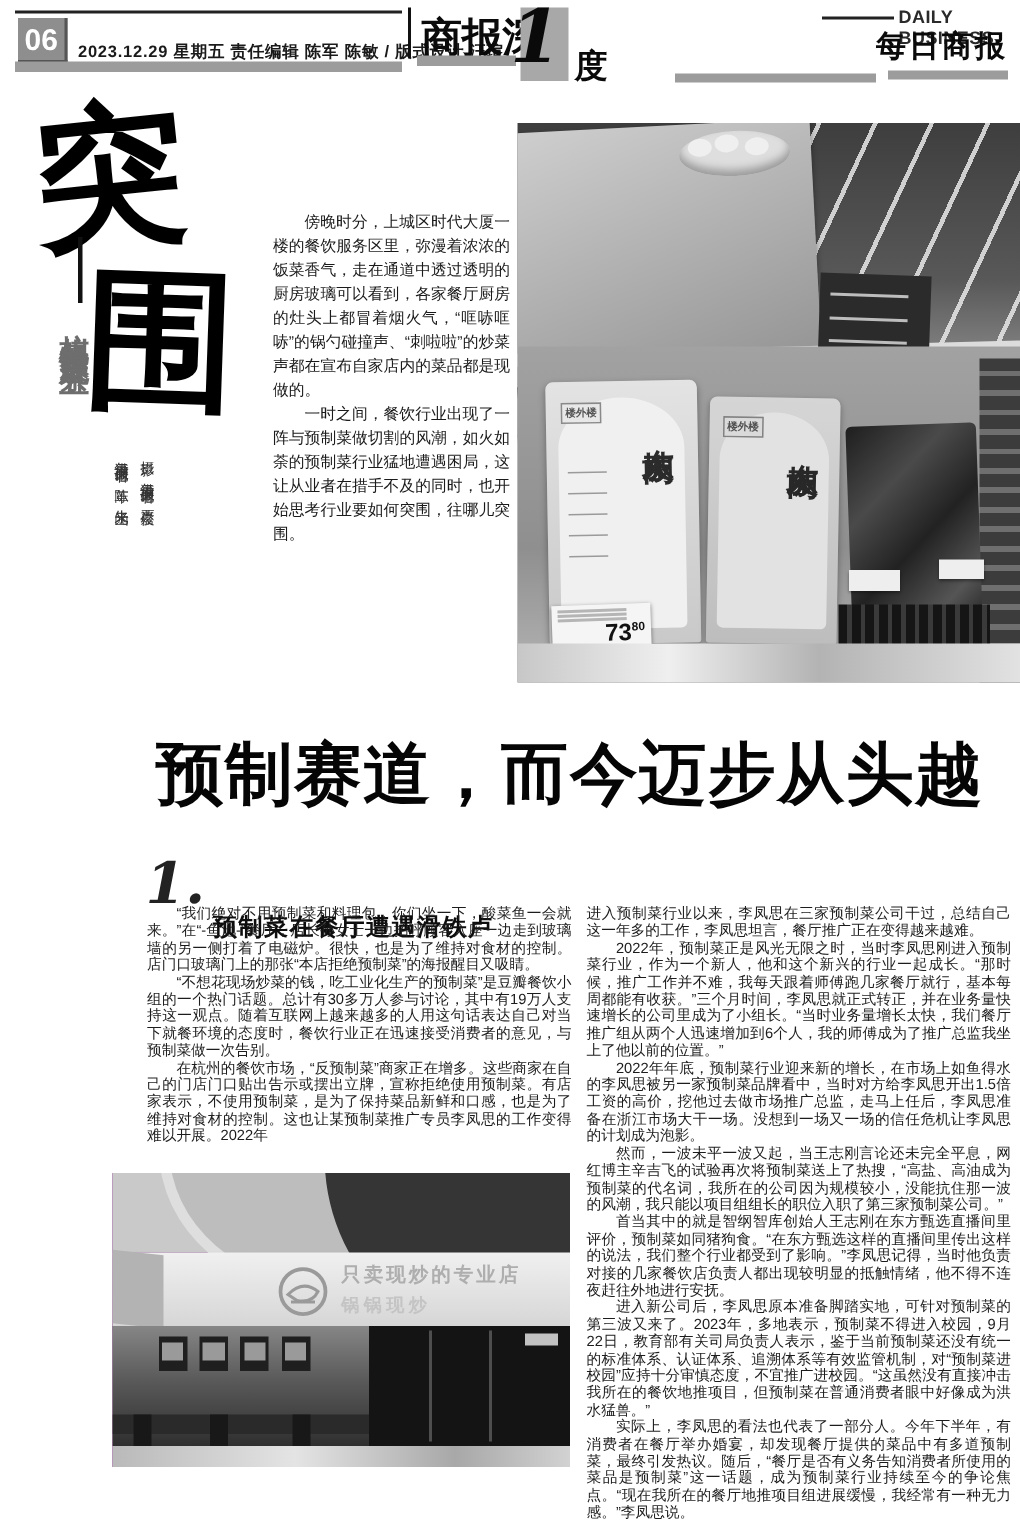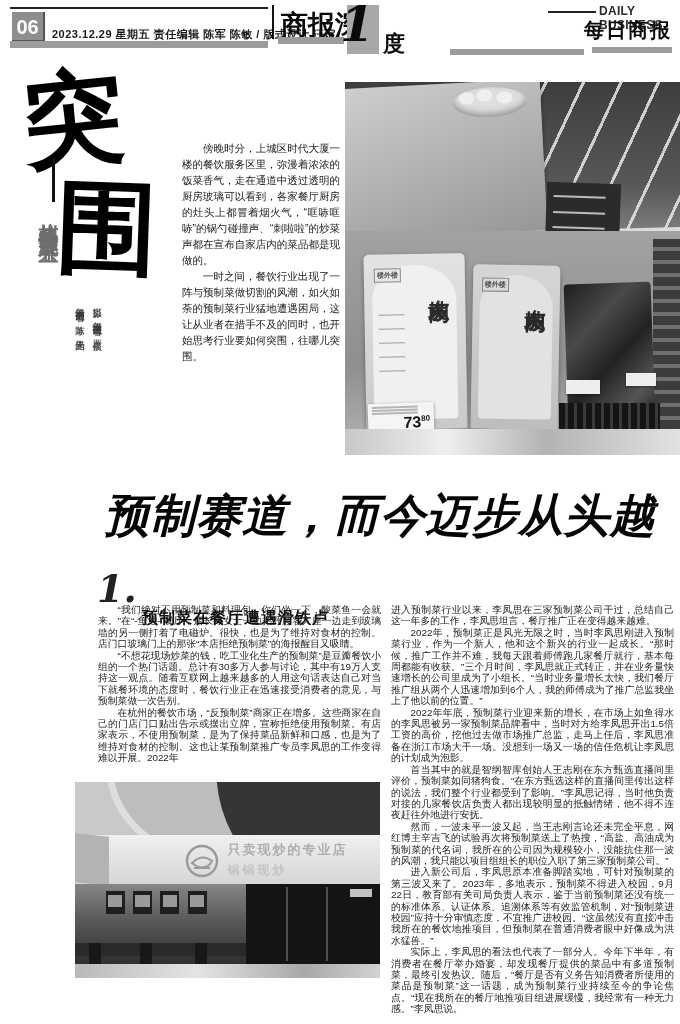--- a/index.html
+++ b/index.html
@@ -43,21 +43,21 @@
     writing-mode:vertical-rl; text-orientation:upright;
     font-size:9.5px; color:#333; letter-spacing:1px; line-height:1.8; }
 
   
   .intro { left:182px; top:140px; width:158px; font-size:10.5px; line-height:16px;
     text-align:justify; color:#1a1a1a; }
   .intro p { text-indent:2em; }
 
   
   .headline { left:90px; top:486px; width:580px; text-align:center;
-    font-size:45px; font-weight:900; letter-spacing:1px; color:#050505;font-style:italic; }
+    font-size:45px; font-weight:900; letter-spacing:1px; color:#050505; }
   .sec-num { left:97px; top:566px; font-family:"DejaVu Serif",serif; font-style:italic;
     font-weight:700; font-size:38px; color:#222; }
   .sec-title { left:142px; top:581px; font-size:16px; font-weight:700; color:#0d0d0d; letter-spacing:1px;margin-top:27px; }
 
   
   .bodycol { width:283px; font-size:9.8px; line-height:11.4px; text-align:justify; color:#1c1c1c; }
   .col-left  { left:98px;  top:604px; }
   .col-right { left:391px; top:604px; }
   .bodycol p { text-indent:2em; }
   .bodycol p.no-indent { text-indent:0; }
@@ -226,22 +226,22 @@
 
   <div class="abs bodycol col-left">
     <p>“我们绝对不用预制菜和料理包，你们坐一下，酸菜鱼一会就来。”在“-鱼池-”餐厅，店长孙女士一边招呼顾客入座一边走到玻璃墙的另一侧打着了电磁炉。很快，也是为了维持对食材的控制。店门口玻璃门上的那张“本店拒绝预制菜”的海报醒目又吸睛。</p>
     <p>“不想花现场炒菜的钱，吃工业化生产的预制菜”是豆瓣餐饮小组的一个热门话题。总计有30多万人参与讨论，其中有19万人支持这一观点。随着互联网上越来越多的人用这句话表达自己对当下就餐环境的态度时，餐饮行业正在迅速接受消费者的意见，与预制菜做一次告别。</p>
     <p>在杭州的餐饮市场，“反预制菜”商家正在增多。这些商家在自己的门店门口贴出告示或摆出立牌，宣称拒绝使用预制菜。有店家表示，不使用预制菜，是为了保持菜品新鲜和口感，也是为了维持对食材的控制。这也让某预制菜推广专员李凤思的工作变得难以开展。2022年</p>
   </div>
   <div class="abs bodycol col-right">
     <p class="no-indent">进入预制菜行业以来，李凤思在三家预制菜公司干过，总结自己这一年多的工作，李凤思坦言，餐厅推广正在变得越来越难。</p>
     <p>2022年，预制菜正是风光无限之时，当时李凤思刚进入预制菜行业，作为一个新人，他和这个新兴的行业一起成长。“那时候，推广工作并不难，我每天跟着师傅跑几家餐厅就行，基本每周都能有收获。”三个月时间，李凤思就正式转正，并在业务量快速增长的公司里成为了小组长。“当时业务量增长太快，我们餐厅推广组从两个人迅速增加到6个人，我的师傅成为了推广总监我坐上了他以前的位置。”</p>
     <p>2022年年底，预制菜行业迎来新的增长，在市场上如鱼得水的李凤思被另一家预制菜品牌看中，当时对方给李凤思开出1.5倍工资的高价，挖他过去做市场推广总监，走马上任后，李凤思准备在浙江市场大干一场。没想到一场又一场的信任危机让李凤思的计划成为泡影。</p>
+    <p>然而，一波未平一波又起，当王志刚言论还未完全平息，网红博主辛吉飞的试验再次将预制菜送上了热搜，“高盐、高油成为预制菜的代名词，我所在的公司因为规模较小，没能抗住那一波的风潮，我只能以项目组组长的职位入职了第三家预制菜公司。”</p>
     <p>首当其中的就是智纲智库创始人王志刚在东方甄选直播间里评价，预制菜如同猪狗食。“在东方甄选这样的直播间里传出这样的说法，我们整个行业都受到了影响。”李凤思记得，当时他负责对接的几家餐饮店负责人都出现较明显的抵触情绪，他不得不连夜赶往外地进行安抚。</p>
-    <p>然而，一波未平一波又起，当王志刚言论还未完全平息，网红博主辛吉飞的试验再次将预制菜送上了热搜，“高盐、高油成为预制菜的代名词，我所在的公司因为规模较小，没能抗住那一波的风潮，我只能以项目组组长的职位入职了第三家预制菜公司。”</p>
     <p>进入新公司后，李凤思原本准备脚踏实地，可针对预制菜的第三波又来了。2023年，多地表示，预制菜不得进入校园，9月22日，教育部有关司局负责人表示，鉴于当前预制菜还没有统一的标准体系、认证体系、追溯体系等有效监管机制，对“预制菜进校园”应持十分审慎态度，不宜推广进校园。“这虽然没有直接冲击我所在的餐饮地推项目，但预制菜在普通消费者眼中好像成为洪水猛兽。”</p>
     <p>实际上，李凤思的看法也代表了一部分人。今年下半年，有消费者在餐厅举办婚宴，却发现餐厅提供的菜品中有多道预制菜，最终引发热议。随后，“餐厅是否有义务告知消费者所使用的菜品是预制菜”这一话题，成为预制菜行业持续至今的争论焦点。“现在我所在的餐厅地推项目组进展缓慢，我经常有一种无力感。”李凤思说。</p>
   </div>
 
   <div class="abs photo2">
     <div class="abs ph2-ceiling"></div>
     <div class="abs ph2-ring"></div>
     <div class="abs ph2-drape"></div>
     <div class="abs ph2-fascia">
       <div class="ph2-sideband"></div>

